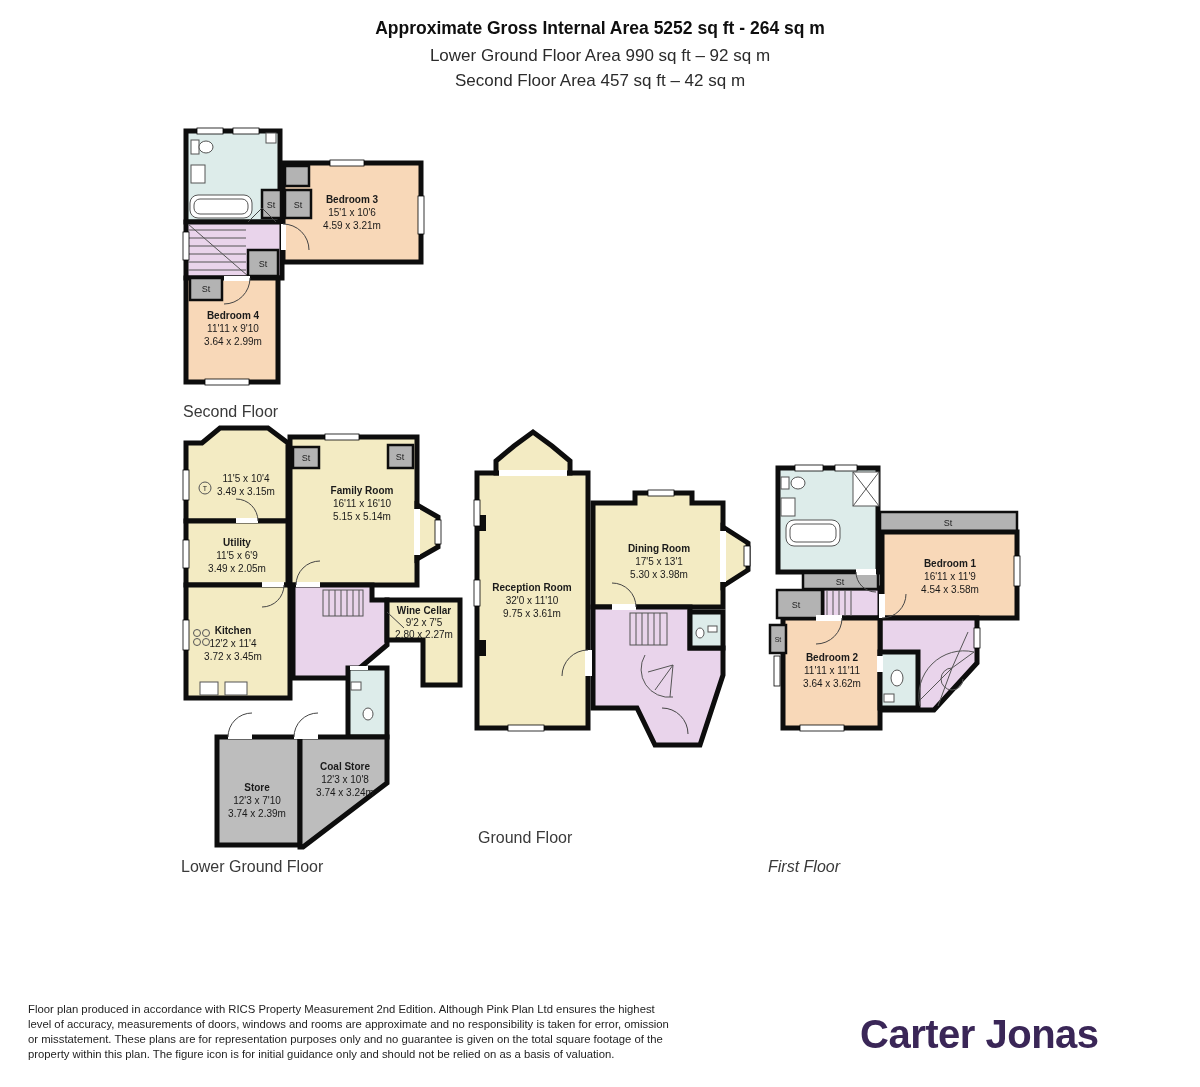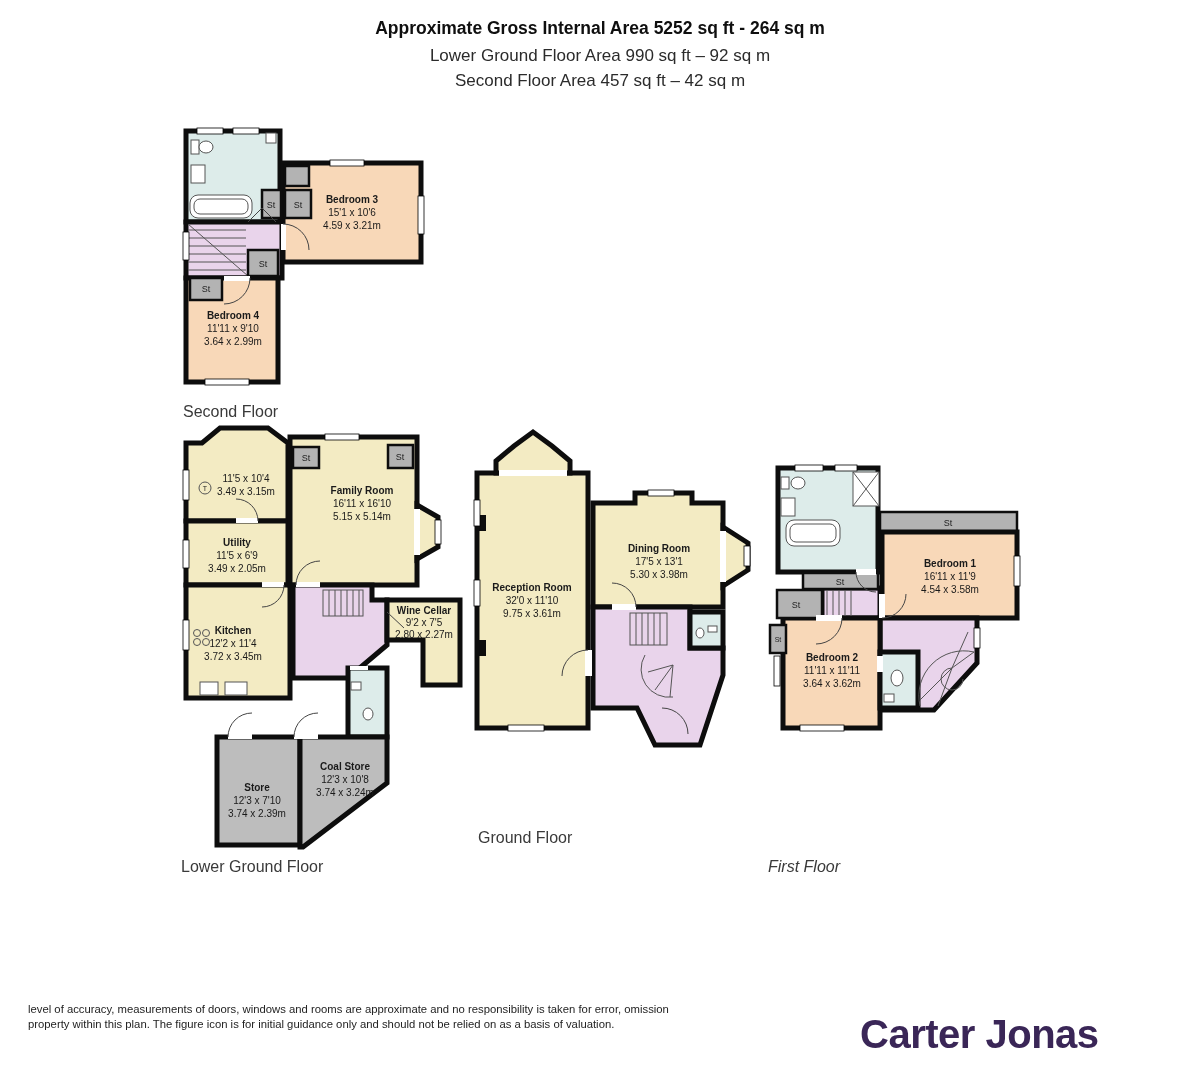--- a/index.html
+++ b/index.html
@@ -351,17 +351,19 @@
     <text class="rdim" x="832" y="687" text-anchor="middle">3.64 x 3.62m</text>
   </g>
 </svg>
 
 <div class="caption" style="left:183px;top:403px;">Second Floor</div>
 <div class="caption" style="left:181px;top:858px;">Lower Ground Floor</div>
 <div class="caption" style="left:478px;top:829px;">Ground Floor</div>
 <div class="caption" style="left:768px;top:858px;font-style:italic;">First Floor</div>
 
 <div class="footer">
+  <div>Floor plan produced in accordance with RICS Property Measurement 2nd Edition. Although Pink Plan Ltd ensures the highest</div>
   <div>level of accuracy, measurements of doors, windows and rooms are approximate and no responsibility is taken for error, omission</div>
+  <div>or misstatement. These plans are for representation purposes only and no guarantee is given on the total square footage of the</div>
   <div>property within this plan. The figure icon is for initial guidance only and should not be relied on as a basis of valuation.</div>
 </div>
 
 <div class="brand">Carter Jonas</div>
 
 </body></html>

